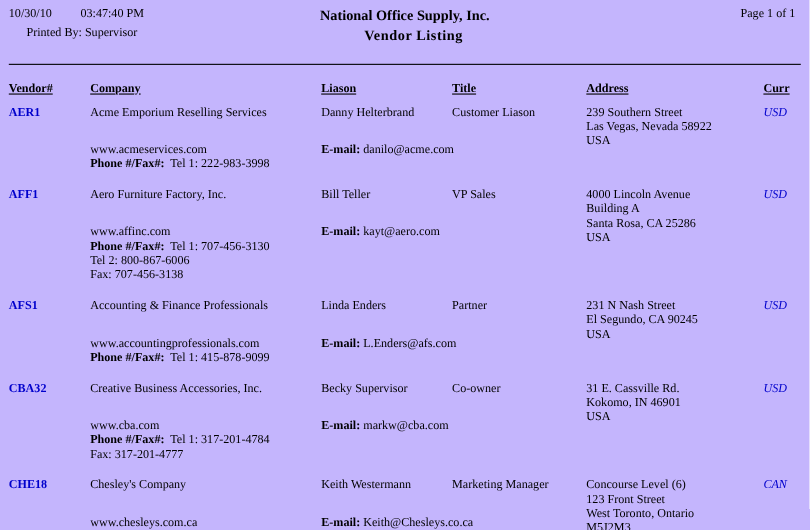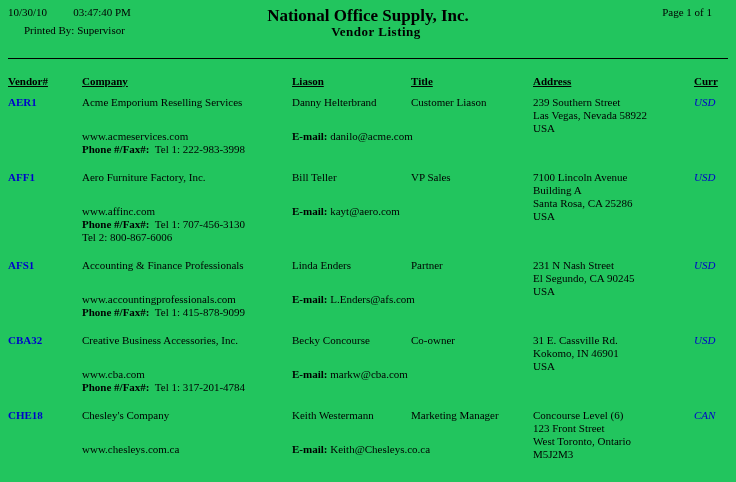--- a/index.html
+++ b/index.html
@@ -1,32 +1,32 @@
 <!DOCTYPE html>
 <html><head>
 <meta charset="utf-8">
 <style>
   * { box-sizing: border-box; margin: 0; padding: 0; }
   html, body { background: #ffffff; }
   .report {
     position: relative;
     width: 736px;
     height: 482px;
-    background: #22c55e;
+    background: #c4b5fd;
     color: #000000;
     font-family: "Liberation Serif", serif;
     padding: 6px 8px 0 8px;
     overflow: hidden;
   }
   .hdr-row { position: relative; }
   .hdr-row .left  { position: absolute; left: 0; top: 0; white-space: nowrap; }
-  .hdr-row .right { position: absolute; right: 16px; top: 0; white-space: nowrap; }
+  .hdr-row .right { position: absolute; right: 5px; top: 0; white-space: nowrap; }
   .hdr-row .center{ text-align: center; }
   .row1 { height: 18px; font-size: 11px; }
-  .row1 .center { font-size: 17px; font-weight: bold; }
+  .row1 .center { font-size: 13px; font-weight: bold; }
   .row1 .time { margin-left: 26px; }
   .row2 { height: 26px; font-size: 11px; margin-left: 16px; }
   .row2 .center { font-size: 13px; font-weight: bold; letter-spacing: 0.5px; }
   .rule { border: none; border-top: 1px solid #000; margin-top: 8px; }
 
   .cols, .vrow {
     display: grid;
     grid-template-columns: 74px 210px 119px 122px 161px 1fr;
   }
   .cols {
@@ -101,30 +101,31 @@
       </div>
       <div class="vrow">
         <div class="col">
           <div class="vid line">AFF1</div>
         </div>
         <div class="col">
           <div class="line">Aero Furniture Factory, Inc.</div>
           <div class="line gap">www.affinc.com</div>
           <div class="line"><span class="blabel">Phone #/Fax#:</span>&nbsp; Tel 1: 707-456-3130</div>
           <div class="line">Tel 2: 800-867-6006</div>
+          <div class="line">Fax: 707-456-3138</div>
         </div>
         <div class="col">
           <div class="line">Bill Teller</div>
           <div class="line gap"><span class="blabel">E-mail:</span> kayt@aero.com</div>
         </div>
         <div class="col">
           <div class="line">VP Sales</div>
         </div>
         <div class="col">
-          <div class="line">7100 Lincoln Avenue</div>
+          <div class="line">4000 Lincoln Avenue</div>
           <div class="line">Building A</div>
           <div class="line">Santa Rosa, CA 25286</div>
           <div class="line">USA</div>
         </div>
         <div class="col">
           <div class="curr line">USD</div>
         </div>
       </div>
       <div class="vrow">
         <div class="col">
@@ -152,23 +153,24 @@
         </div>
       </div>
       <div class="vrow">
         <div class="col">
           <div class="vid line">CBA32</div>
         </div>
         <div class="col">
           <div class="line">Creative Business Accessories, Inc.</div>
           <div class="line gap">www.cba.com</div>
           <div class="line"><span class="blabel">Phone #/Fax#:</span>&nbsp; Tel 1: 317-201-4784</div>
-        </div>
-        <div class="col">
-          <div class="line">Becky Concourse</div>
+          <div class="line">Fax: 317-201-4777</div>
+        </div>
+        <div class="col">
+          <div class="line">Becky Supervisor</div>
           <div class="line gap"><span class="blabel">E-mail:</span> markw@cba.com</div>
         </div>
         <div class="col">
           <div class="line">Co-owner</div>
         </div>
         <div class="col">
           <div class="line">31 E. Cassville Rd.</div>
           <div class="line">Kokomo, IN 46901</div>
           <div class="line">USA</div>
         </div>

